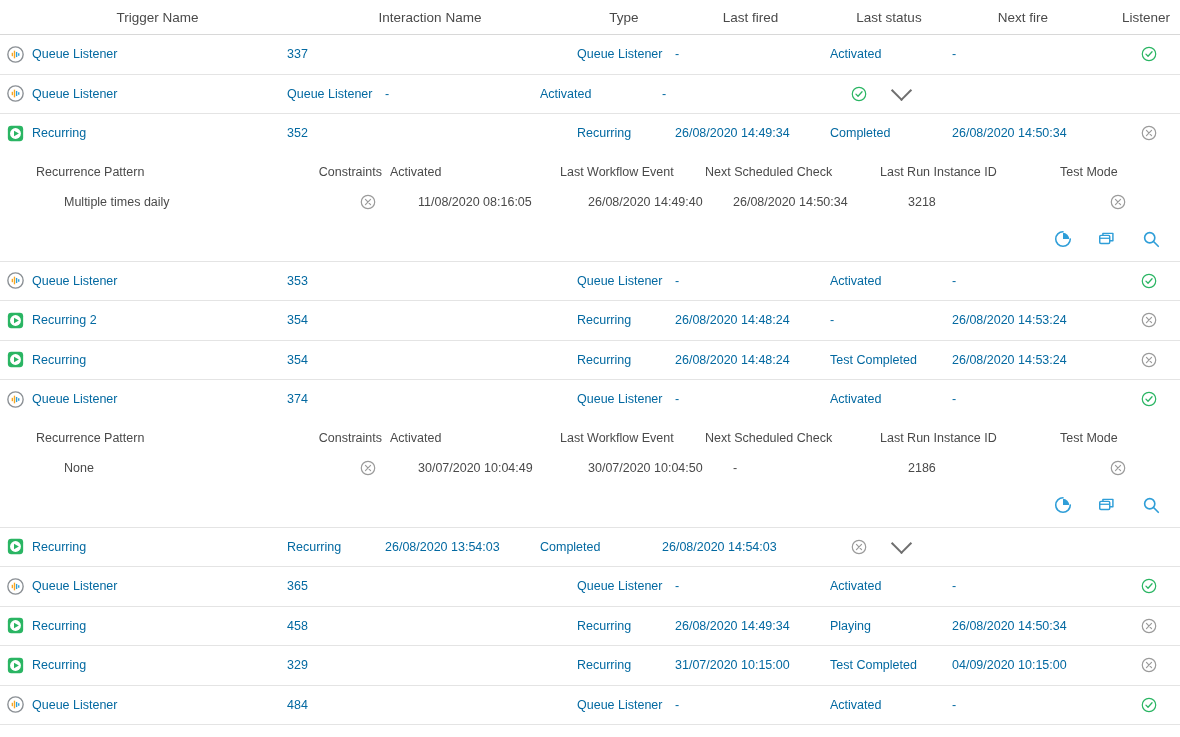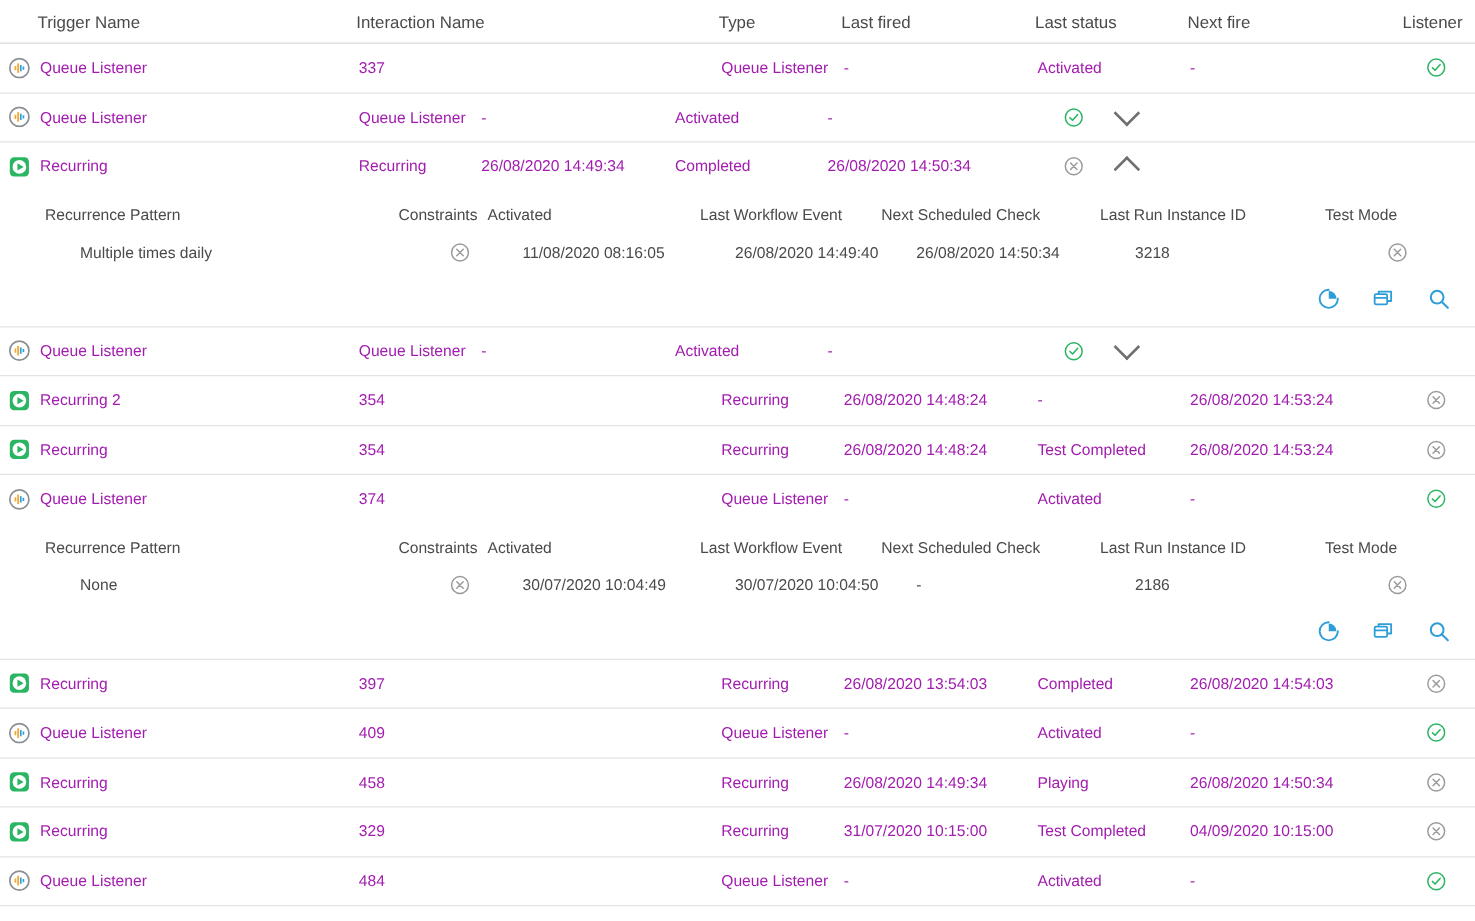--- a/index.html
+++ b/index.html
@@ -20,21 +20,21 @@
   }
   
   .header-row {
     display: flex;
     align-items: center;
     height: 34px;
     border-bottom: 1px solid #d8d8d8;
     color: #4a4a4a;
     font-size: 13.5px;
   }
-  .header-row .cell { white-space: nowrap; }
+  .header-row .cell { white-space: nowrap; text-align: center; }
 
   
   .c-icon    { width: 30px;  flex: 0 0 30px; display:flex; align-items:center; justify-content:center;}
   .c-trigger { width: 255px; flex: 0 0 255px; }
   .c-inter   { width: 290px; flex: 0 0 290px; }
   .c-type    { width: 98px;  flex: 0 0 98px; }
   .c-fired   { width: 155px; flex: 0 0 155px; }
   .c-status  { width: 122px; flex: 0 0 122px; }
   .c-next    { width: 146px; flex: 0 0 146px; }
   .c-listen  { width: 50px;  flex: 0 0 50px; display:flex; align-items:center; justify-content:center;margin-left:26px;}
@@ -42,21 +42,21 @@
 
   .header-row .c-trigger { padding-left: 0px; }
 
   
   .data-row {
     display: flex;
     align-items: center;
     height: 38.5px;
     border-bottom: 1px solid #e4e4e4;
     font-size: 12.5px;
-    color: #a21caf;
+    color: #0369a1;
   }
   .data-row.no-border { border-bottom: none; }
   .data-row .c-trigger { padding-left: 2px; }
 
   
   .detail {
     border-bottom: 1px solid #e4e4e4;
     padding: 0 0 0 0;
     background: #fff;
   }
@@ -181,20 +181,21 @@
   </div>
   <div class="data-row no-border">
     <div class="c-icon">
           <svg class="trig-icon" viewBox="0 0 20 20">
     <rect x="1" y="1" width="18" height="18" rx="4" fill="#2ab563"></rect>
     <circle cx="10" cy="10" r="6.4" fill="#ffffff"></circle>
     <path d="M8.2 6.7 L14 10 L8.2 13.3 Z" fill="#2ab563"></path>
   </svg>
         </div>
     <div class="c-trigger">Recurring</div>
+    <div class="c-inter">352</div>
     <div class="c-type">Recurring</div>
     <div class="c-fired">26/08/2020 14:49:34</div>
     <div class="c-status">Completed</div>
     <div class="c-next">26/08/2020 14:50:34</div>
     <div class="c-listen">
           <svg class="cross" viewBox="0 0 20 20">
     <circle cx="10" cy="10" r="8.4" fill="none" stroke="#9b9b9b" stroke-width="1.5"></circle>
     <path d="M6.8 6.8 L13.2 13.2 M13.2 6.8 L6.8 13.2" fill="none" stroke="#9b9b9b" stroke-width="1.5" stroke-linecap="round"></path>
   </svg>
         </div>
@@ -257,20 +258,21 @@
     <div class="c-icon">
           <svg class="trig-icon" viewBox="0 0 20 20">
     <circle cx="10" cy="10" r="9" fill="none" stroke="#8a8f94" stroke-width="1.6"></circle>
     <rect x="5.5" y="8" width="1.6" height="4" fill="#f5a623"></rect>
     <rect x="8" y="5.5" width="1.6" height="9" fill="#f5a623"></rect>
     <rect x="10.5" y="7" width="1.6" height="6" fill="#2f9ed8"></rect>
     <rect x="13" y="8.5" width="1.6" height="3" fill="#2f9ed8"></rect>
   </svg>
         </div>
     <div class="c-trigger">Queue Listener</div>
+    <div class="c-inter">353</div>
     <div class="c-type">Queue Listener</div>
     <div class="c-fired">-</div>
     <div class="c-status">Activated</div>
     <div class="c-next">-</div>
     <div class="c-listen">
           <svg class="tick" viewBox="0 0 20 20">
     <circle cx="10" cy="10" r="8.4" fill="none" stroke="#2ab563" stroke-width="1.5"></circle>
     <path d="M6.2 10.2 L8.8 12.8 L13.8 7.2" fill="none" stroke="#2ab563" stroke-width="1.6" stroke-linecap="round" stroke-linejoin="round"></path>
   </svg>
         </div>
@@ -405,21 +407,20 @@
     </div>
   <div class="data-row">
     <div class="c-icon">
           <svg class="trig-icon" viewBox="0 0 20 20">
     <rect x="1" y="1" width="18" height="18" rx="4" fill="#2ab563"></rect>
     <circle cx="10" cy="10" r="6.4" fill="#ffffff"></circle>
     <path d="M8.2 6.7 L14 10 L8.2 13.3 Z" fill="#2ab563"></path>
   </svg>
         </div>
     <div class="c-trigger">Recurring</div>
-    <div class="c-inter">397</div>
     <div class="c-type">Recurring</div>
     <div class="c-fired">26/08/2020 13:54:03</div>
     <div class="c-status">Completed</div>
     <div class="c-next">26/08/2020 14:54:03</div>
     <div class="c-listen">
           <svg class="cross" viewBox="0 0 20 20">
     <circle cx="10" cy="10" r="8.4" fill="none" stroke="#9b9b9b" stroke-width="1.5"></circle>
     <path d="M6.8 6.8 L13.2 13.2 M13.2 6.8 L6.8 13.2" fill="none" stroke="#9b9b9b" stroke-width="1.5" stroke-linecap="round"></path>
   </svg>
         </div>
@@ -431,21 +432,21 @@
     <div class="c-icon">
           <svg class="trig-icon" viewBox="0 0 20 20">
     <circle cx="10" cy="10" r="9" fill="none" stroke="#8a8f94" stroke-width="1.6"></circle>
     <rect x="5.5" y="8" width="1.6" height="4" fill="#f5a623"></rect>
     <rect x="8" y="5.5" width="1.6" height="9" fill="#f5a623"></rect>
     <rect x="10.5" y="7" width="1.6" height="6" fill="#2f9ed8"></rect>
     <rect x="13" y="8.5" width="1.6" height="3" fill="#2f9ed8"></rect>
   </svg>
         </div>
     <div class="c-trigger">Queue Listener</div>
-    <div class="c-inter">409</div>
+    <div class="c-inter">365</div>
     <div class="c-type">Queue Listener</div>
     <div class="c-fired">-</div>
     <div class="c-status">Activated</div>
     <div class="c-next">-</div>
     <div class="c-listen">
           <svg class="tick" viewBox="0 0 20 20">
     <circle cx="10" cy="10" r="8.4" fill="none" stroke="#2ab563" stroke-width="1.5"></circle>
     <path d="M6.2 10.2 L8.8 12.8 L13.8 7.2" fill="none" stroke="#2ab563" stroke-width="1.6" stroke-linecap="round" stroke-linejoin="round"></path>
   </svg>
         </div>

